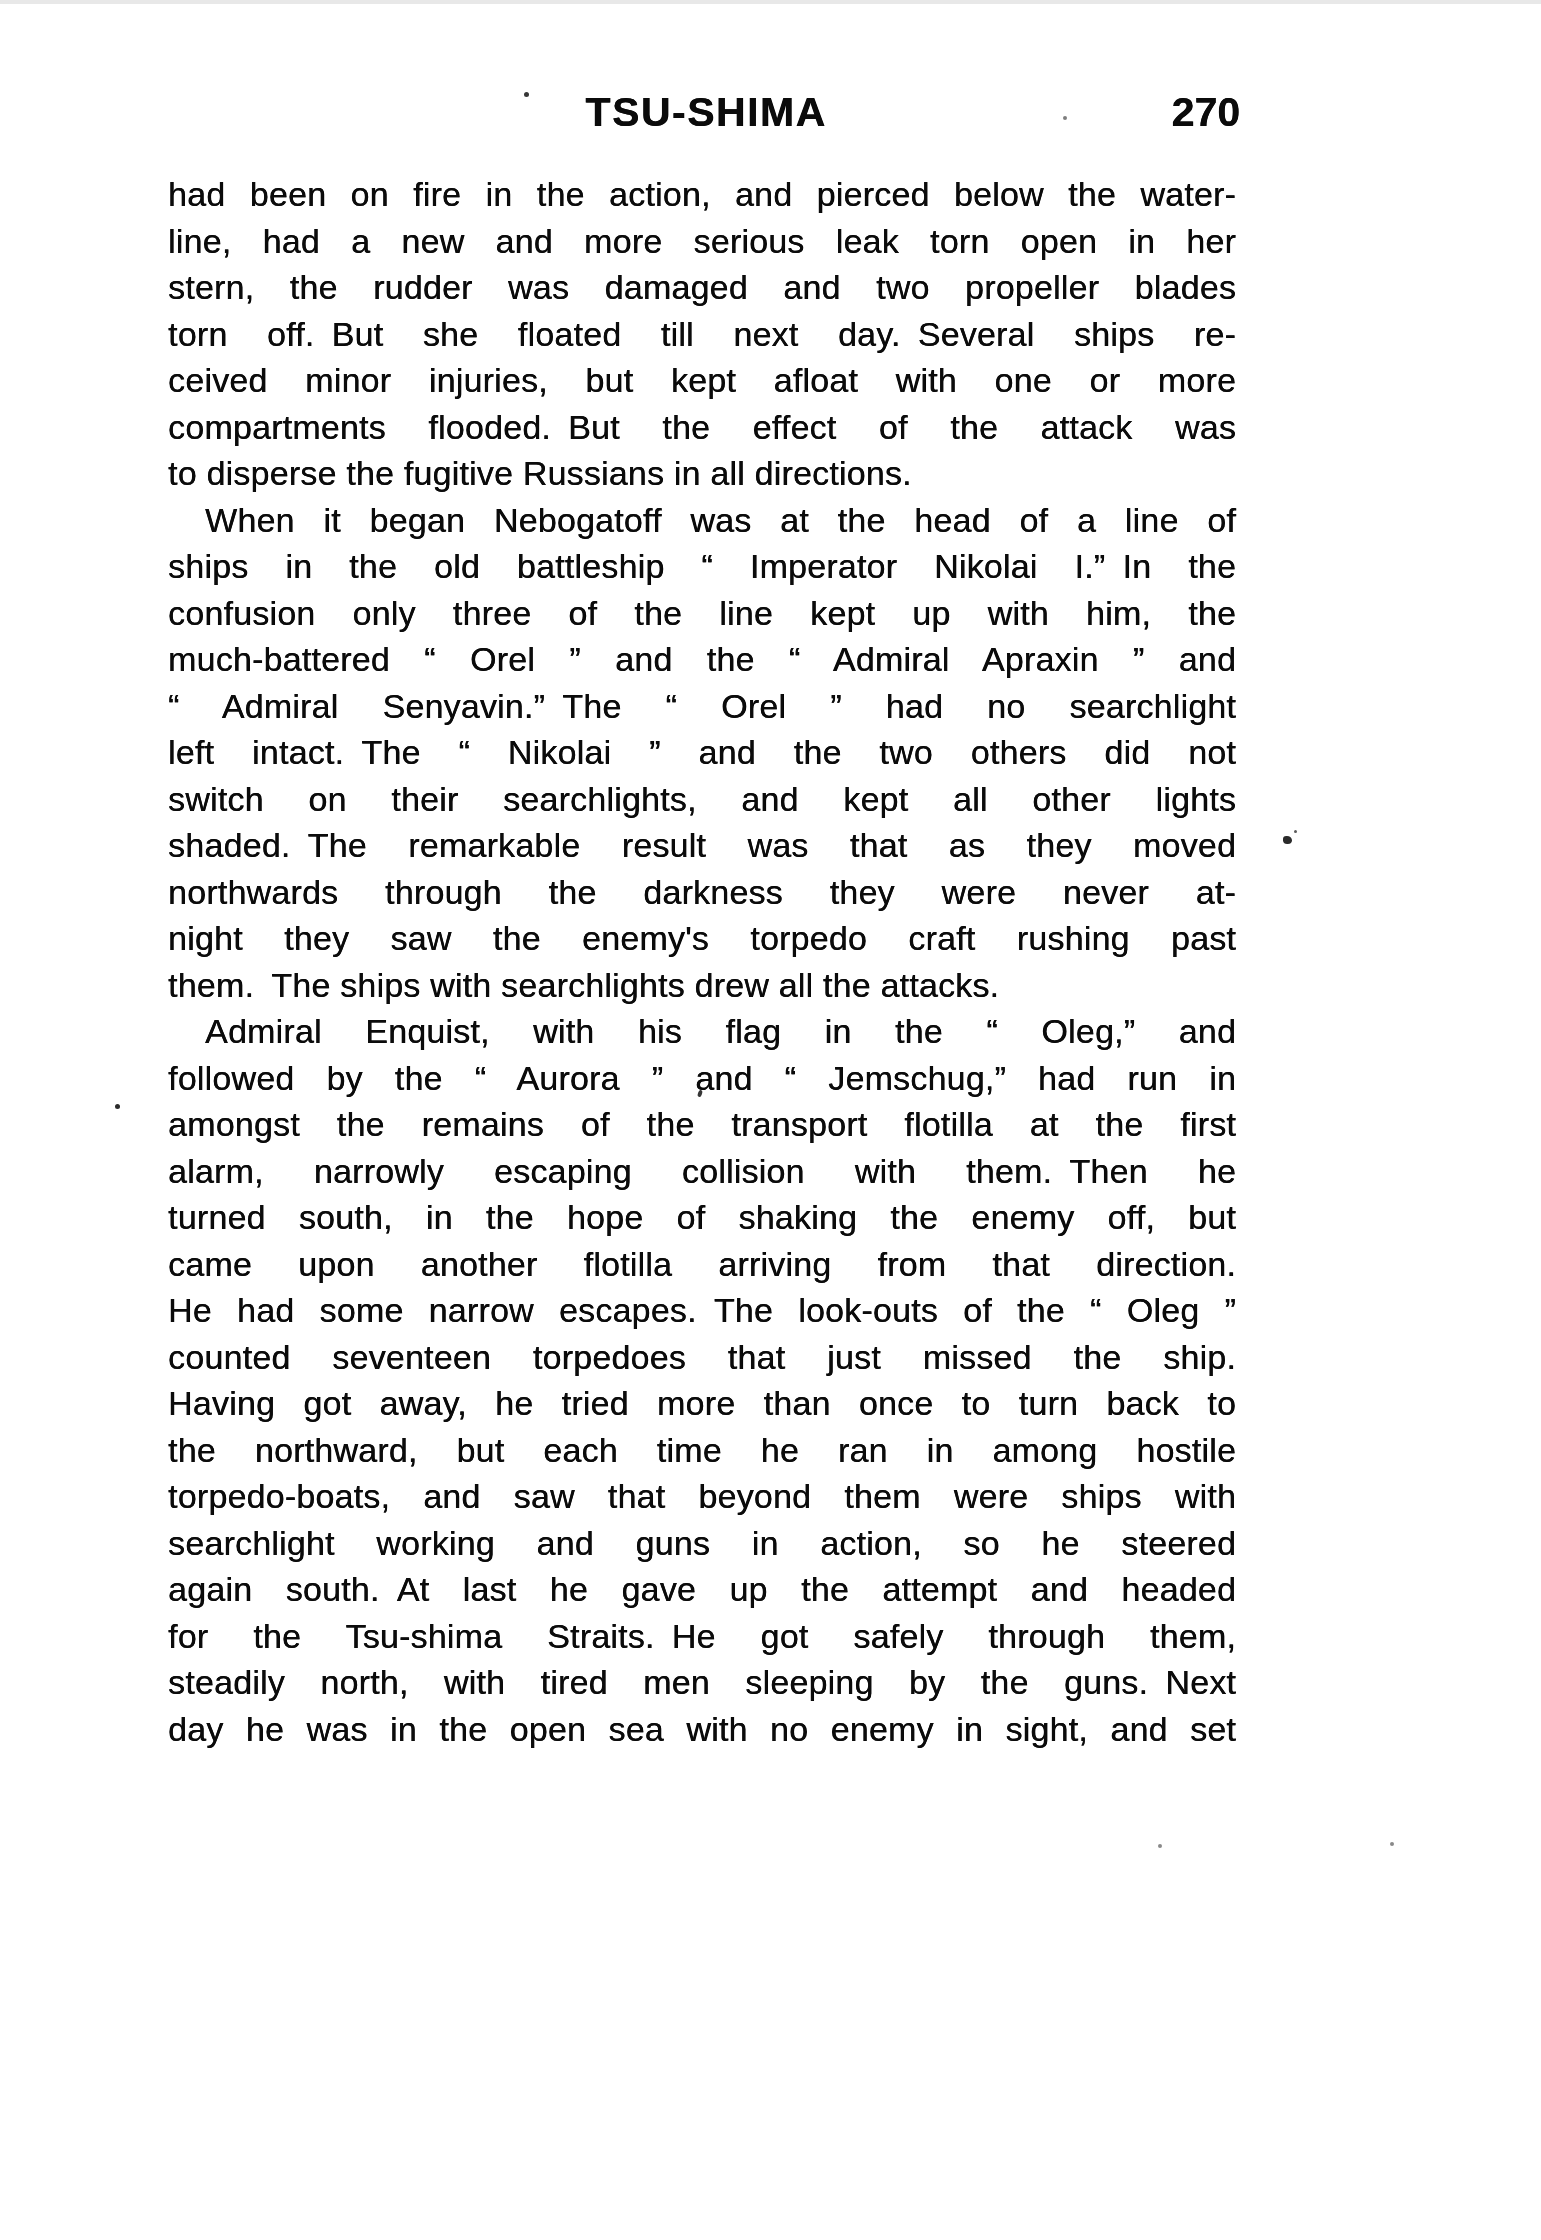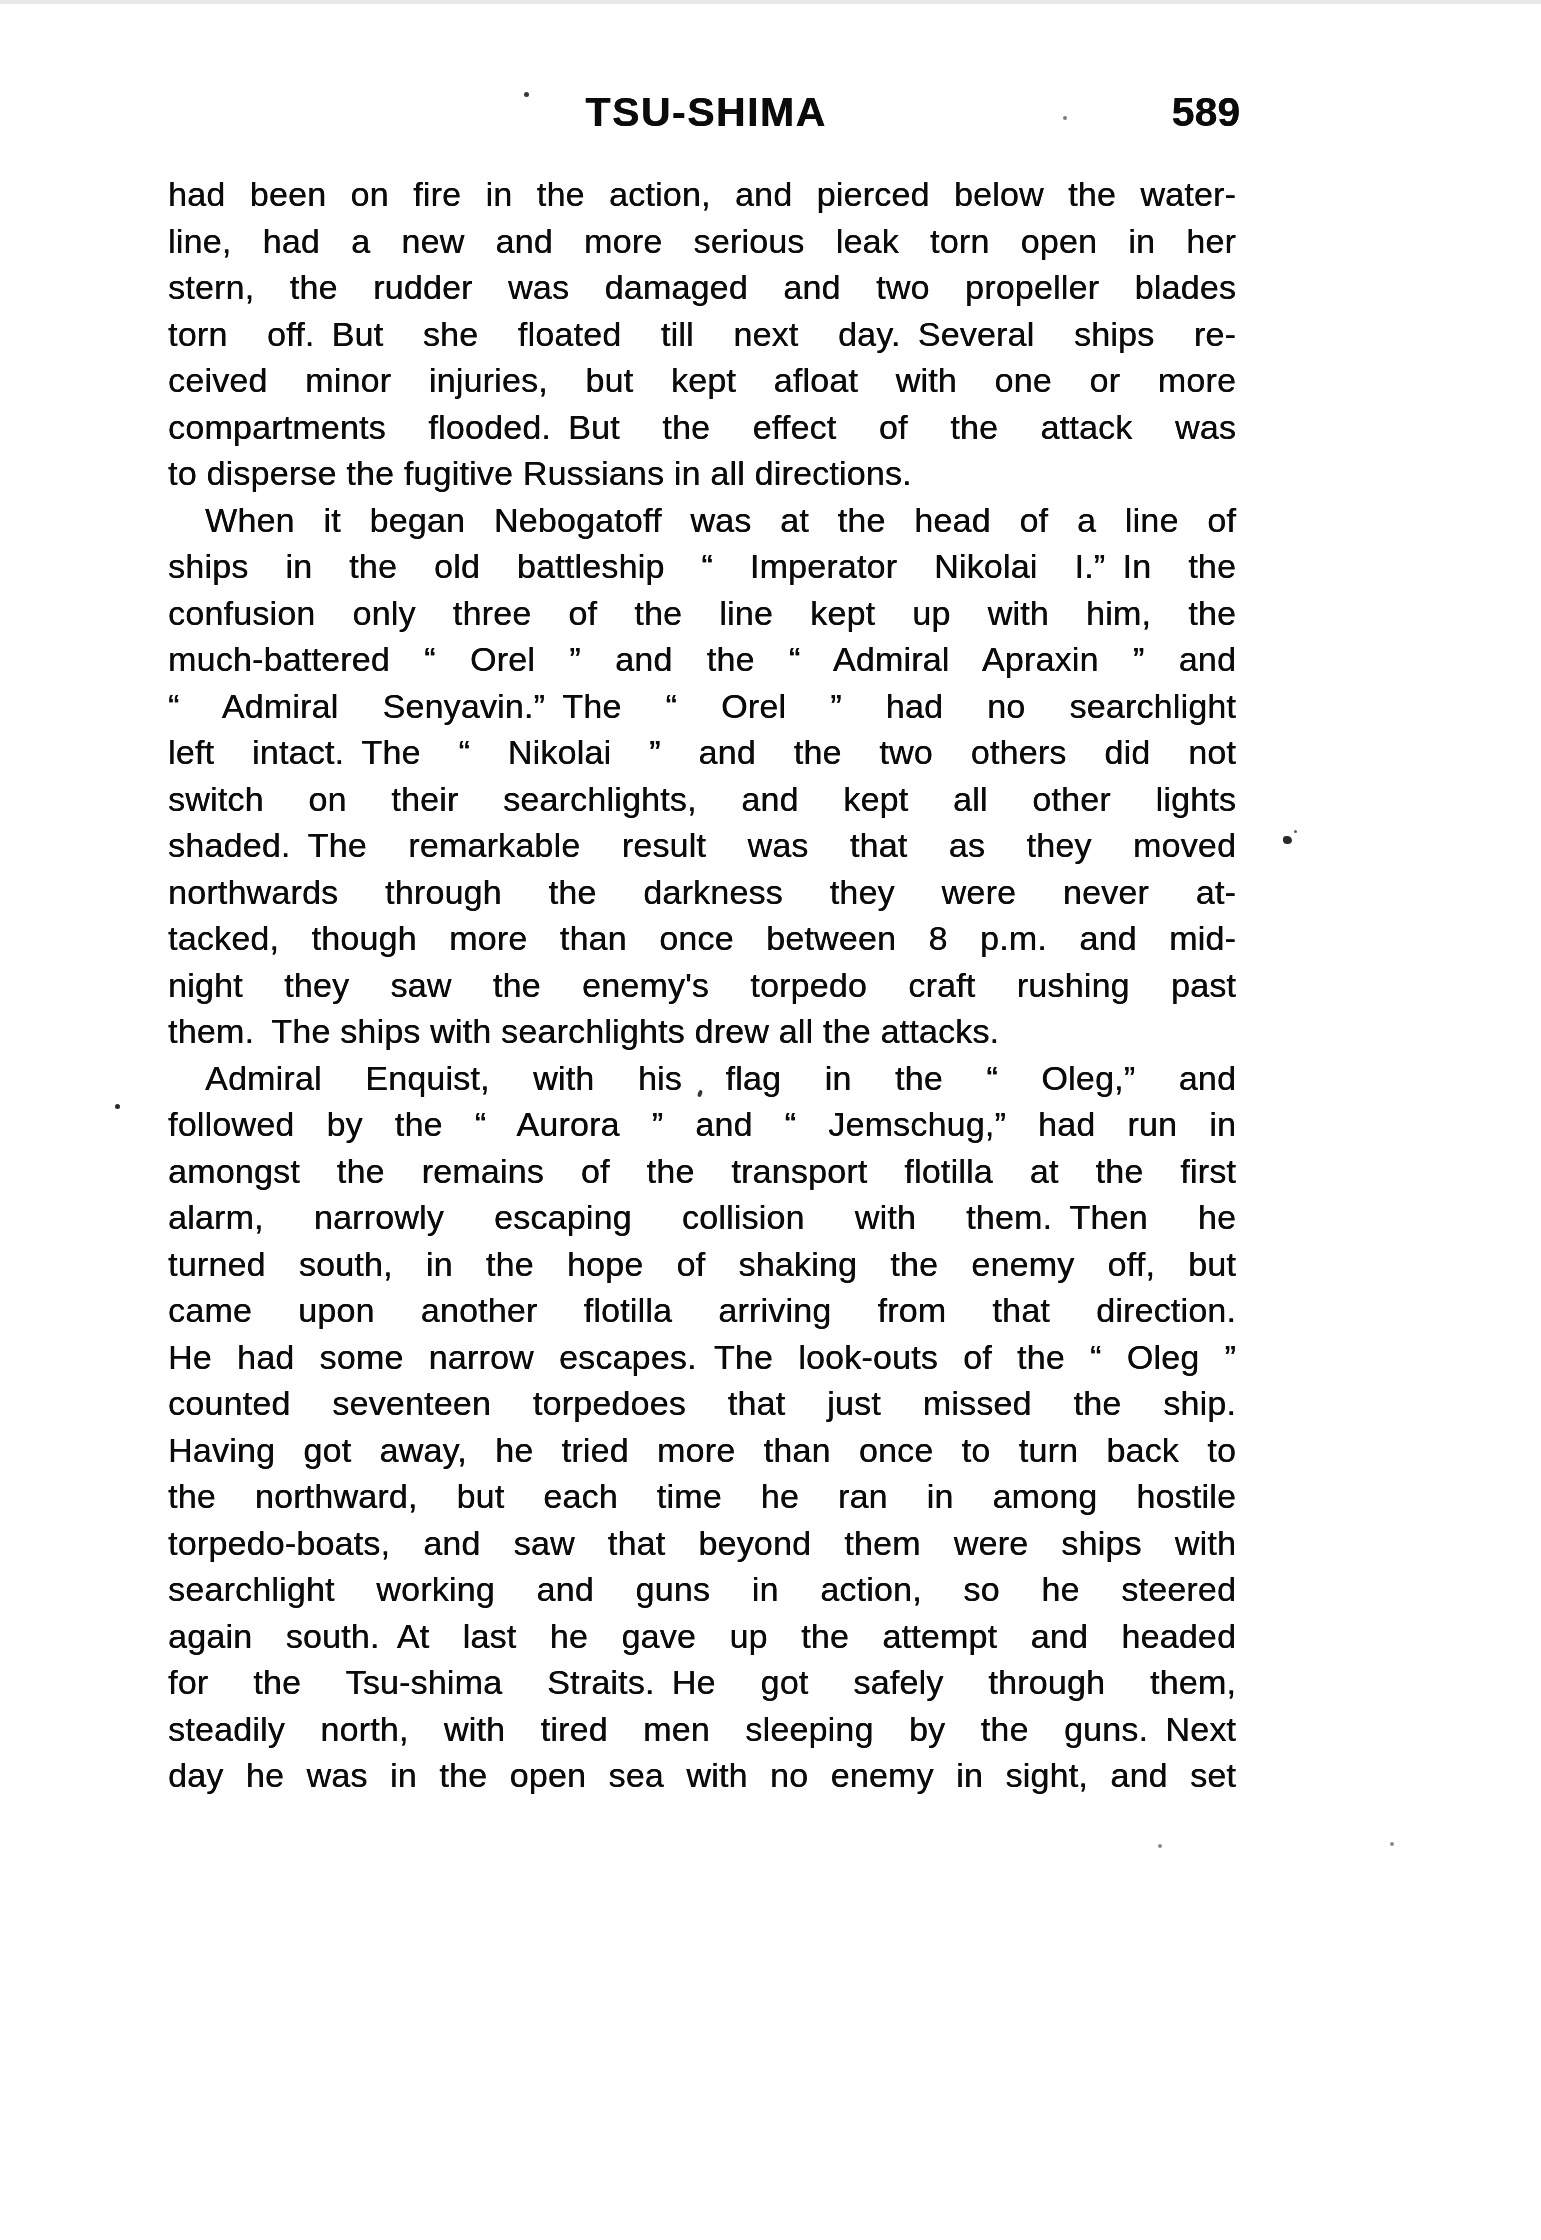--- a/index.html
+++ b/index.html
@@ -76,21 +76,21 @@
   .speck.s7 { left: 1158px; top: 1840px; width: 4px; height: 4px; opacity: .5; }
   .speck.s8 { left: 1390px; top: 1838px; width: 4px; height: 4px; opacity: .5; }
 </style>
 </head>
 <body>
 
 <div class="page">
 
   <div class="running-header">
     <div class="running-title">TSU-SHIMA</div>
-    <div class="folio">589</div>
+    <div class="folio">270</div>
   </div>
 
   <div class="body-text" id="body-text">
       <div class="paragraph">
         <div class="line">had been on fire in the action, and pierced below the water-</div>
         <div class="line">line, had a new and more serious leak torn open in her</div>
         <div class="line">stern, the rudder was damaged and two propeller blades</div>
         <div class="line">torn off. But she floated till next day. Several ships re-</div>
         <div class="line">ceived minor injuries, but kept afloat with one or more</div>
         <div class="line">compartments flooded. But the effect of the attack was</div>
@@ -99,21 +99,20 @@
       <div class="paragraph">
         <div class="line indent">When it began Nebogatoff was at the head of a line of</div>
         <div class="line">ships in the old battleship “ Imperator Nikolai I.” In the</div>
         <div class="line">confusion only three of the line kept up with him, the</div>
         <div class="line">much-battered “ Orel ” and the “ Admiral Apraxin ” and</div>
         <div class="line">“ Admiral Senyavin.” The “ Orel ” had no searchlight</div>
         <div class="line">left intact. The “ Nikolai ” and the two others did not</div>
         <div class="line">switch on their searchlights, and kept all other lights</div>
         <div class="line">shaded. The remarkable result was that as they moved</div>
         <div class="line">northwards through the darkness they were never at-</div>
-        <div class="line">tacked, though more than once between 8 p.m. and mid-</div>
         <div class="line">night they saw the enemy's torpedo craft rushing past</div>
         <div class="line last">them. The ships with searchlights drew all the attacks.</div>
       </div>
       <div class="paragraph">
         <div class="line indent">Admiral Enquist, with his flag in the “ Oleg,” and</div>
         <div class="line">followed by the “ Aurora ” and “ Jemschug,” had run in</div>
         <div class="line">amongst the remains of the transport flotilla at the first</div>
         <div class="line">alarm, narrowly escaping collision with them. Then he</div>
         <div class="line">turned south, in the hope of shaking the enemy off, but</div>
         <div class="line">came upon another flotilla arriving from that direction.</div>

